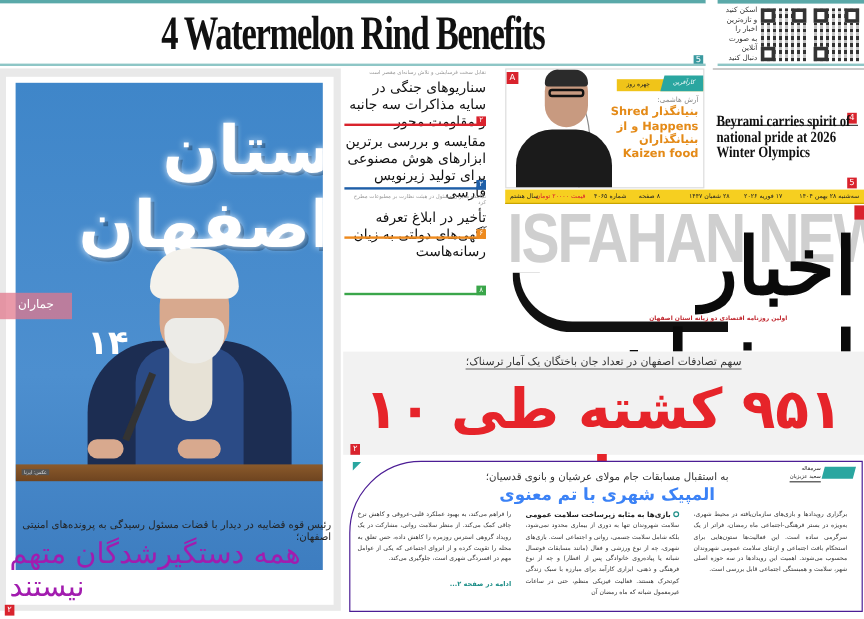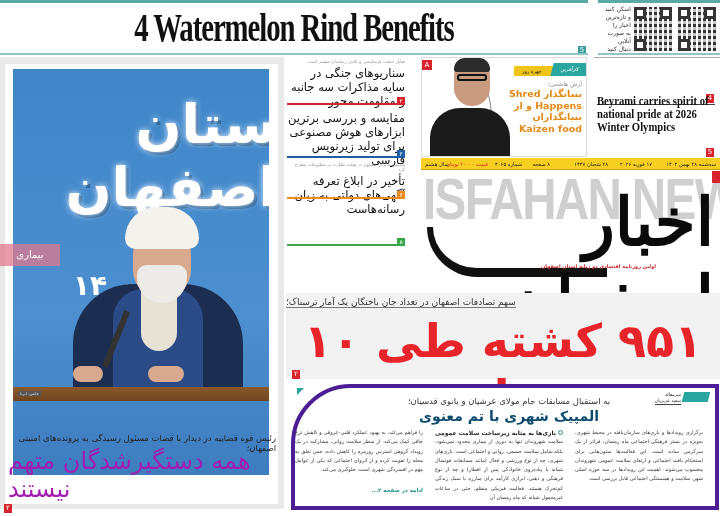--- a/index.html
+++ b/index.html
@@ -86,32 +86,32 @@
   .dateline span { position: absolute; top: 1px; font-size: 5.2px; line-height: 10px; white-space: nowrap; direction: rtl; color: #222; }
   .mast { position: absolute; left: 421px; top: 171px; width: 299px; height: 122px; background: #fff; overflow: hidden; }
   .mast-bg { position: absolute; left: 2px; top: -6px; font-family: "Liberation Sans", sans-serif; font-weight: bold; font-size: 58px; color: #cfcfcf; letter-spacing: -2px; transform: scaleX(0.82); transform-origin: left; white-space: nowrap; }
   .mast-logo { position: absolute; right: 6px; top: 12px; font-size: 66px; font-weight: bold; color: #0a0a0a; direction: rtl; font-family: "DejaVu Serif", serif; letter-spacing: -2px; }
   .mast-swoosh { position: absolute; left: 6px; top: 56px; width: 180px; height: 50px; border-bottom: 9px solid #111; border-left: 6px solid #111; border-radius: 0 0 0 90px; }
   .mast-tag { position: absolute; left: 120px; top: 92px; font-size: 5px; color: #c0282f; direction: rtl; font-weight: bold; }
   .mast-redcorner { position: absolute; right: 0; top: 0; width: 8px; height: 12px; background: #d9232d; }
 
   
   .main-head { position: absolute; left: 286px; top: 293px; width: 434px; height: 86px; background: #f2f2f2; }
-  .mh-kicker { position: absolute; left: 0; width: 434px; top: 4px; font-size: 9px; text-align: left; direction: rtl; color: #333; }
+  .mh-kicker { position: absolute; left: 0; width: 434px; top: 4px; font-size: 9px; text-align: center; direction: rtl; color: #333; }
   .mh-kicker span { border-bottom: 1px solid #777; }
   .mh-title { position: absolute; left: 0; width: 434px; top: 20px; font-size: 46px; font-weight: bold; color: #e6242a; text-align: center; direction: rtl; line-height: 56px; }
   .mh-pg { left: 6px; top: 77px; background: #d9232d; }
 
   
-  .article { position: absolute; left: 291px; top: 384px; width: 428px; height: 126px; border: 4px solid #4c1d95; border-radius: 60px 0 0 0; background: #fff; }
+  .article { position: absolute; left: 291px; top: 384px; width: 428px; height: 126px; border: 1px solid #4c1d95; border-radius: 60px 0 0 0; background: #fff; }
   .art-teal { position: absolute; left: 2px; top: 0; width: 0; height: 0; border-top: 7px solid #2aa6a0; border-right: 7px solid transparent; }
   .art-logo { position: absolute; right: 6px; top: 4px; width: 26px; height: 10px; background: #2aa6a0; transform: skewX(-15deg); }
   .art-logo-lbl { position: absolute; right: 34px; top: 4px; font-size: 4.5px; line-height: 6px; direction: rtl; color: #222; text-align: right; border-bottom: 1px solid #444; }
   .art-kicker { position: absolute; left: 0; width: 428px; top: 8px; text-align: center; font-size: 8.5px; color: #333; direction: rtl; }
-  .art-title { position: absolute; left: 0; width: 428px; top: 20px; text-align: center; font-size: 14px; font-weight: bold; color: #0c4a6e; direction: rtl; }
+  .art-title { position: absolute; left: 0; width: 428px; top: 20px; text-align: center; font-size: 14px; font-weight: bold; color: #3b82f6; direction: rtl; }
   .art-col { position: absolute; top: 40px; width: 128px; font-size: 5.1px; line-height: 9.3px; direction: rtl; text-align: justify; color: #333; }
   .art-col.c1 { right: 12px; }
   .art-col.c2 { right: 152px; }
   .art-col.c3 { right: 292px; }
   .art-subhead { font-weight: bold; color: #222; font-size: 6px; }
   .art-more { color: #1e8f88; font-weight: bold; font-size: 5.5px; display: block; margin-top: 12px; }
   .bullet { display: inline-block; width: 5px; height: 5px; border: 1px solid #1e8f88; border-radius: 50%; margin-left: 2px; }
 </style>
 </head>
 <body>
@@ -160,21 +160,21 @@
     <div class="person-turban"></div>
     <div class="mic"></div>
     <div class="person-hand1"></div>
     <div class="person-hand2"></div>
     <div class="podium"></div>
   </div>
   <div class="photo-credit" style="top:334px;left:18px;">عکس: ایرنا</div>
   <div class="left-kicker">رئیس قوه قضاییه در دیدار با قضات مسئول رسیدگی به پرونده‌های امنیتی اصفهان؛</div>
   <div class="left-headline">همه دستگیرشدگان متهم نیستند</div>
 </div>
-<div class="watermark">بیماری</div>
+<div class="watermark">جماران</div>
 <div class="pg-tag left-pg">۲</div>
 
 <div class="mid-col">
   <div class="story" style="top:2px;">
     <div class="kicker">تقابل سخت فرسایشی و تلاش رسانه‌ای مقصر است</div>
     <div class="hl">سناریوهای جنگی در سایه مذاکرات سه جانبه و مقاومت محور</div>
   </div>
   <div class="story-bar" style="top:46px;background:#d9232d;"></div>
   <div class="story-pg" style="top:40px;right:10px;background:#d9232d;">۲</div>
 

